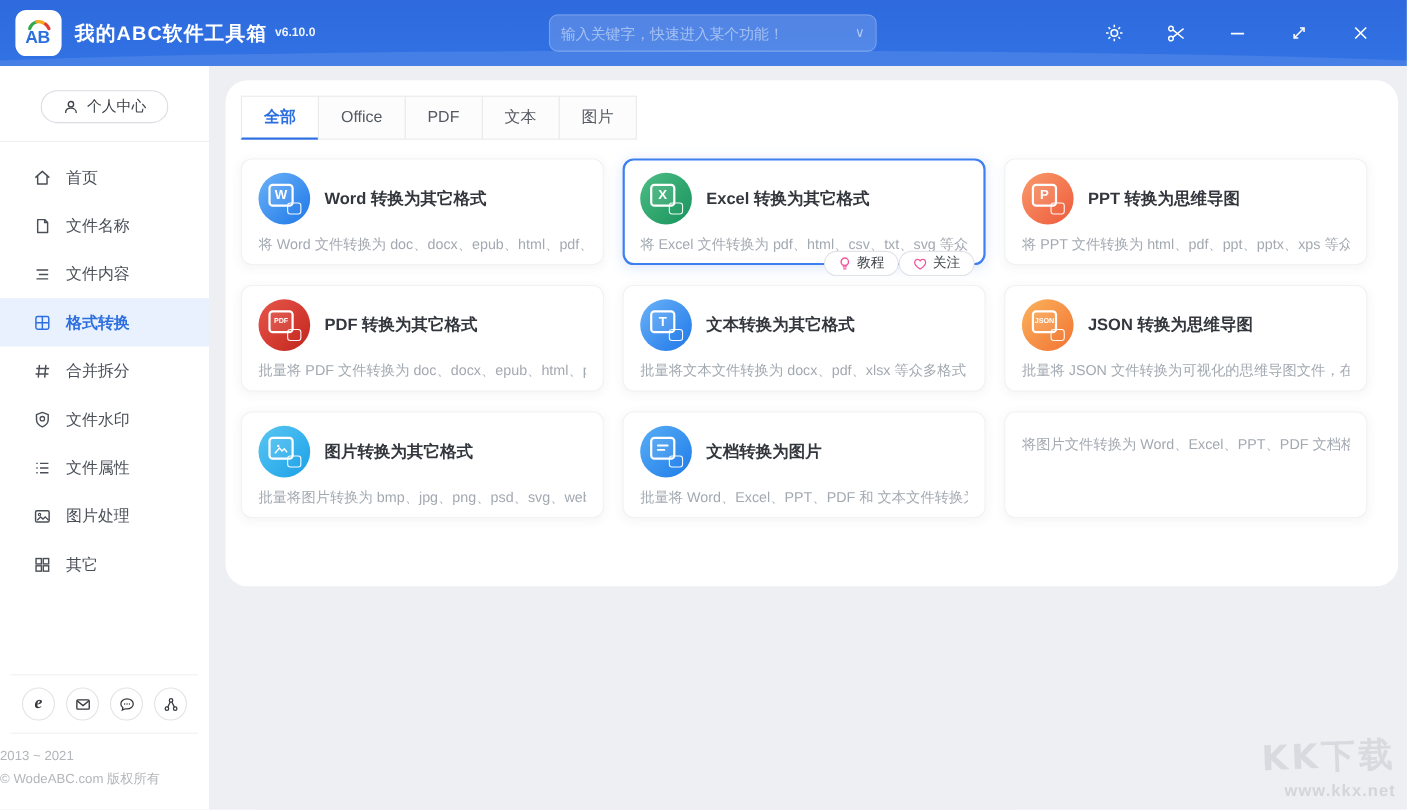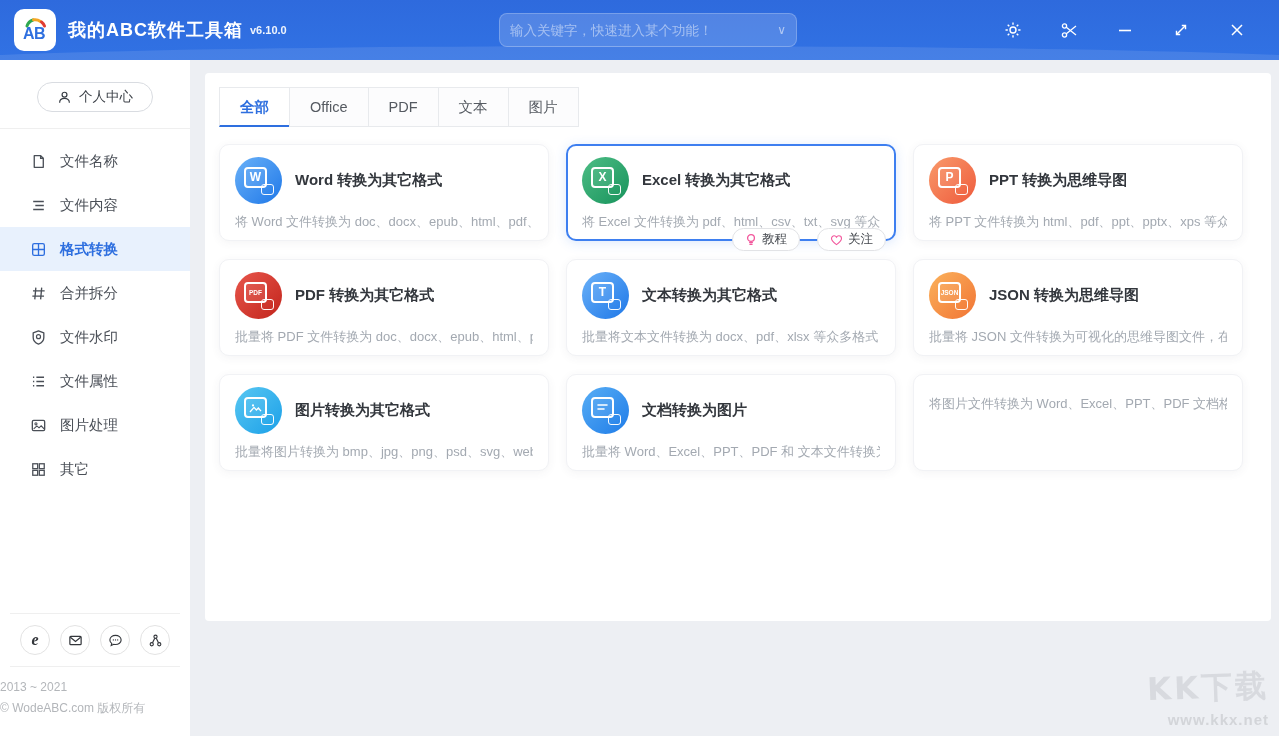--- a/index.html
+++ b/index.html
@@ -37,43 +37,43 @@
   .menu-item svg { flex:0 0 auto; }
   .menu-item.active { background:#e8f1fd; color:#2e6fdf; font-weight:bold;}
   .sidebar-bottom { position:absolute; left:0; right:0; bottom:0;}
   .social-row { display:flex; justify-content:center; gap:10px; padding:11px 0;}
   .social-btn { width:30px; height:30px; border:1px solid #e3e3e3; border-radius:50%; background:#fff;
           display:flex; align-items:center; justify-content:center; color:#33363b; cursor:pointer; font-size:14px;}
   .social-btn .ie { font-family:"Liberation Serif","DejaVu Serif",serif; font-style:italic; font-weight:bold; font-size:16px;}
   .copyright { text-align:left; font-size:12px; color:#b3b6ba; line-height:1.7; padding:10px 0 18px 0;}
 
   
-  .panel { position:absolute; left:205px; top:73px; width:1066px; height:548px; background:#fff;
-           border-radius:4px; }
+  .panel { position:absolute; left:205px; top:73px; width:1066px; height:460px; background:#fff;
+           border-radius:20px; }
   .tabs { display:flex; padding:14px 0 0 14px; }
   .tab { min-width:62px; padding:0 20px; height:40px; line-height:38px; text-align:center; font-size:14.5px;
          color:#555a61; background:#fcfcfd; border:1px solid #e8eaed; margin-left:-1px; cursor:pointer;}
   .tab:first-child { margin-left:0; }
   .tab.active { background:#fff; color:#2e6fdf; font-weight:bold; border-bottom:2px solid #2e6fdf;}
   .cards { display:grid; grid-template-columns:repeat(3,330px); gap:18px 17px; padding:17px 0 0 14px;}
   .card { position:relative; width:330px; height:97px; background:#fff; border:1px solid #f1f2f5; border-radius:10px;
           box-shadow:0 2px 10px rgba(60,70,90,0.06); padding:11px 15px; cursor:pointer;}
   .card.highlighted { border:2px solid #3e7ff0; padding:10px 14px; box-shadow:0 2px 12px rgba(62,127,240,0.18);}
   .card-top { display:flex; align-items:center; gap:13px; height:48px;}
   .card-icon { width:47px; height:47px; border-radius:50%; position:relative; flex:0 0 auto;
           display:flex; align-items:center; justify-content:center;}
   .doc-badge { width:23px; height:21px; border:2px solid #fff; border-radius:4px; color:#fff; font-weight:bold;
           display:flex; align-items:center; justify-content:center; font-size:12px; margin:-6px 0 0 -6px;
           background:rgba(255,255,255,0.08);}
   .doc-badge.small-text { font-size:6.5px; letter-spacing:0; }
   .doc-mini { position:absolute; right:8px; bottom:9px; width:13px; height:11px; border:1.6px solid rgba(255,255,255,0.95);
           border-radius:3px; }
   .card-title { font-size:15px; font-weight:bold; color:#33373d; white-space:nowrap;}
   .card-desc { margin-top:9px; font-size:13px; color:#a3a9b1; white-space:nowrap; overflow:hidden; }
-  .card-actions { position:absolute; right:8px; bottom:-12px; display:flex; gap:17px;}
+  .card-actions { position:absolute; right:8px; bottom:-12px; display:flex; }
   .pill { height:23px; background:#fff; border:1px solid #e2e3e6; border-radius:12px; display:flex; align-items:center;
           gap:5px; padding:0 12px; font-size:12.5px; color:#43474d; cursor:pointer;}
   .pill svg { display:block; }
 
   
   .watermark { position:absolute; right:10px; bottom:8px; text-align:right; pointer-events:none; z-index:9;}
   .watermark .wm-logo { font-size:31px; font-weight:900; color:rgba(185,188,192,0.40); letter-spacing:3px;
           font-family:"DejaVu Sans",sans-serif; transform:rotate(-2deg);}
   .watermark .wm-site { font-size:15px; font-weight:bold; color:rgba(185,188,192,0.50); letter-spacing:1px; margin-top:2px;}
 </style>
@@ -137,20 +137,26 @@
       <circle cx="8" cy="5" r="2.6" fill="none" stroke="#3a3f46" stroke-width="1.3"></circle>
       <path d="M2.8 13.5c0-2.9 2.3-4.6 5.2-4.6s5.2 1.7 5.2 4.6" fill="none" stroke="#3a3f46" stroke-width="1.3"></path>
     </svg>
     <span>个人中心</span>
   </div>
   <div class="side-divider"></div>
 
   <div class="menu">
     <div class="menu-item">
       <svg width="17" height="17" viewBox="0 0 16 16">
+        <path d="M2 8 L8 2.6 L14 8 M4 6.8 V13.4 H12 V6.8" fill="none" stroke="currentColor" stroke-width="1.25" stroke-linejoin="round"></path>
+      </svg>
+      <span>首页</span>
+    </div>
+    <div class="menu-item">
+      <svg width="17" height="17" viewBox="0 0 16 16">
         <path d="M4 2.5h6l2.5 2.5v8.5H4z" fill="none" stroke="currentColor" stroke-width="1.25" stroke-linejoin="round"></path>
         <path d="M10 2.5V5h2.5" fill="none" stroke="currentColor" stroke-width="1.25"></path>
       </svg>
       <span>文件名称</span>
     </div>
     <div class="menu-item">
       <svg width="17" height="17" viewBox="0 0 16 16">
         <path d="M3 4.2h10M5 8h8M3 11.8h10" fill="none" stroke="currentColor" stroke-width="1.25"></path>
       </svg>
       <span>文件内容</span>

